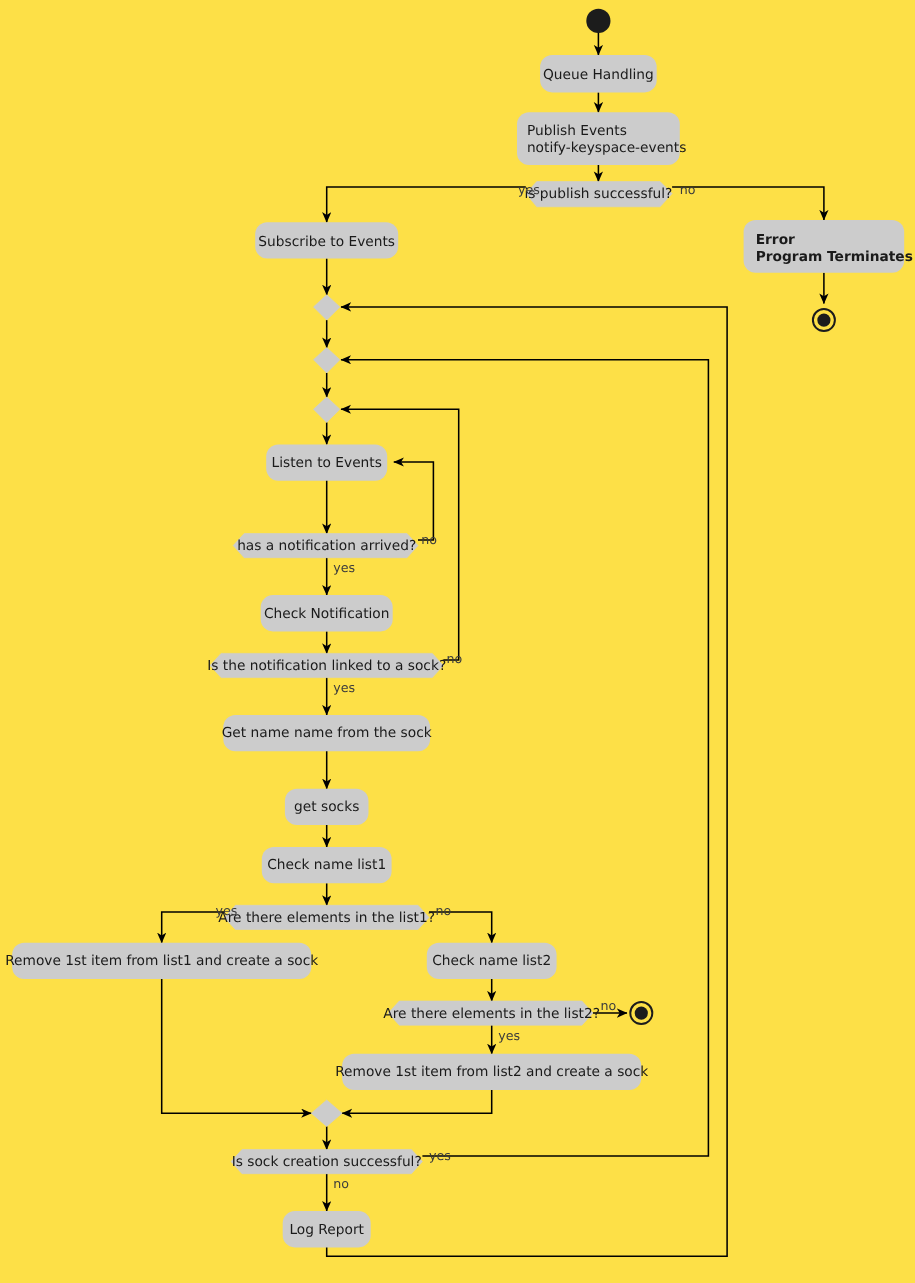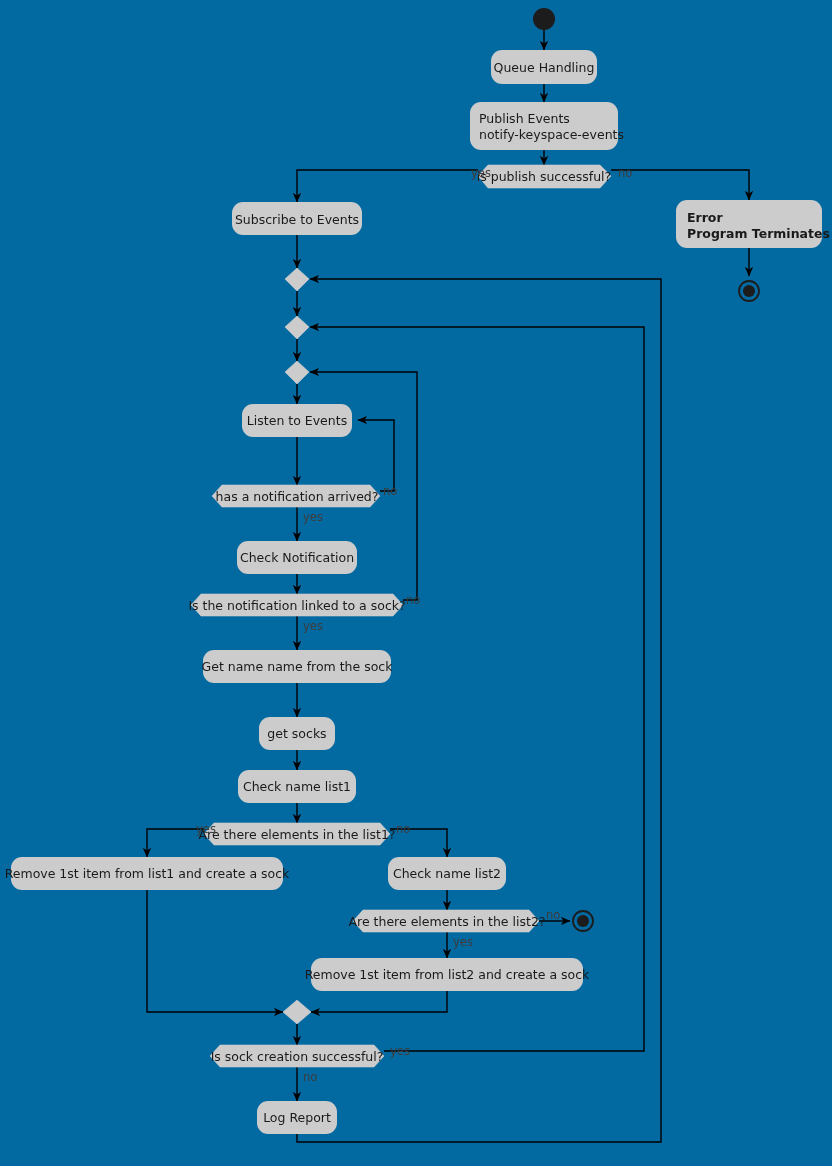--- a/index.html
+++ b/index.html
@@ -10,21 +10,21 @@
   body {
     font-family: "DejaVu Sans", sans-serif;
     width: 832px;
     height: 1166px;
     overflow: hidden;
   }
   #diagram-root {
     position: relative;
     width: 832px;
     height: 1166px;
-    background: #0369a1;
+    background: #fde047;
   }
   svg#uml-canvas {
     display: block;
     width: 832px;
     height: 1166px;
   }
   .node-shape {
     fill: #cccccc;
     stroke: #cccccc;
     stroke-width: 0;

